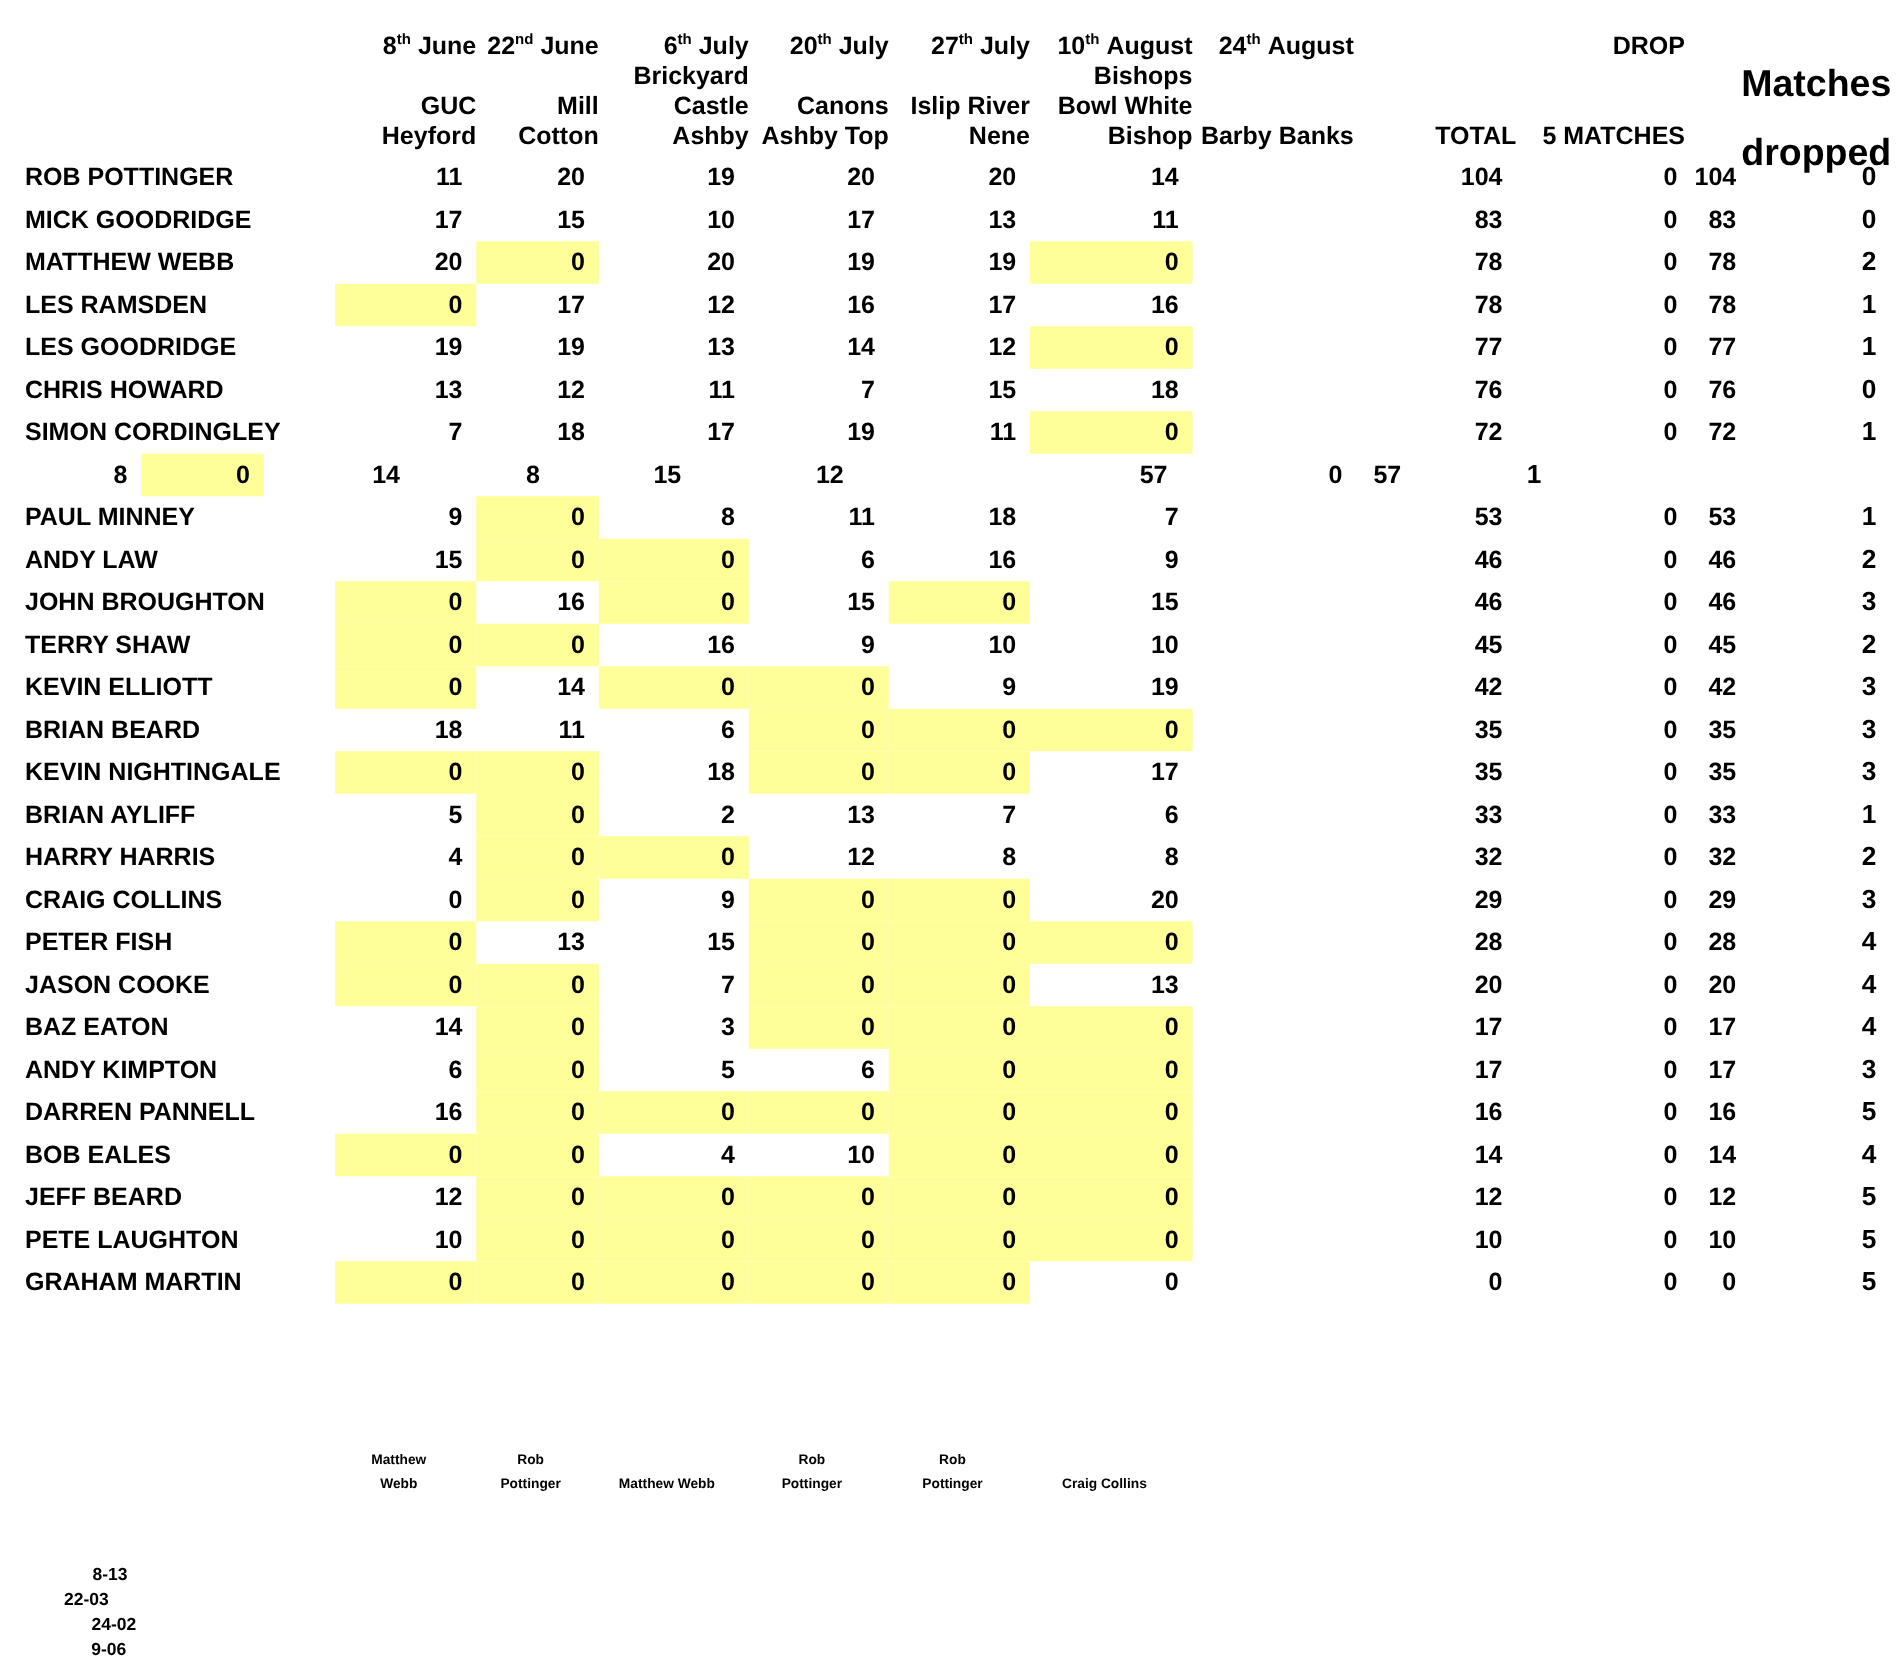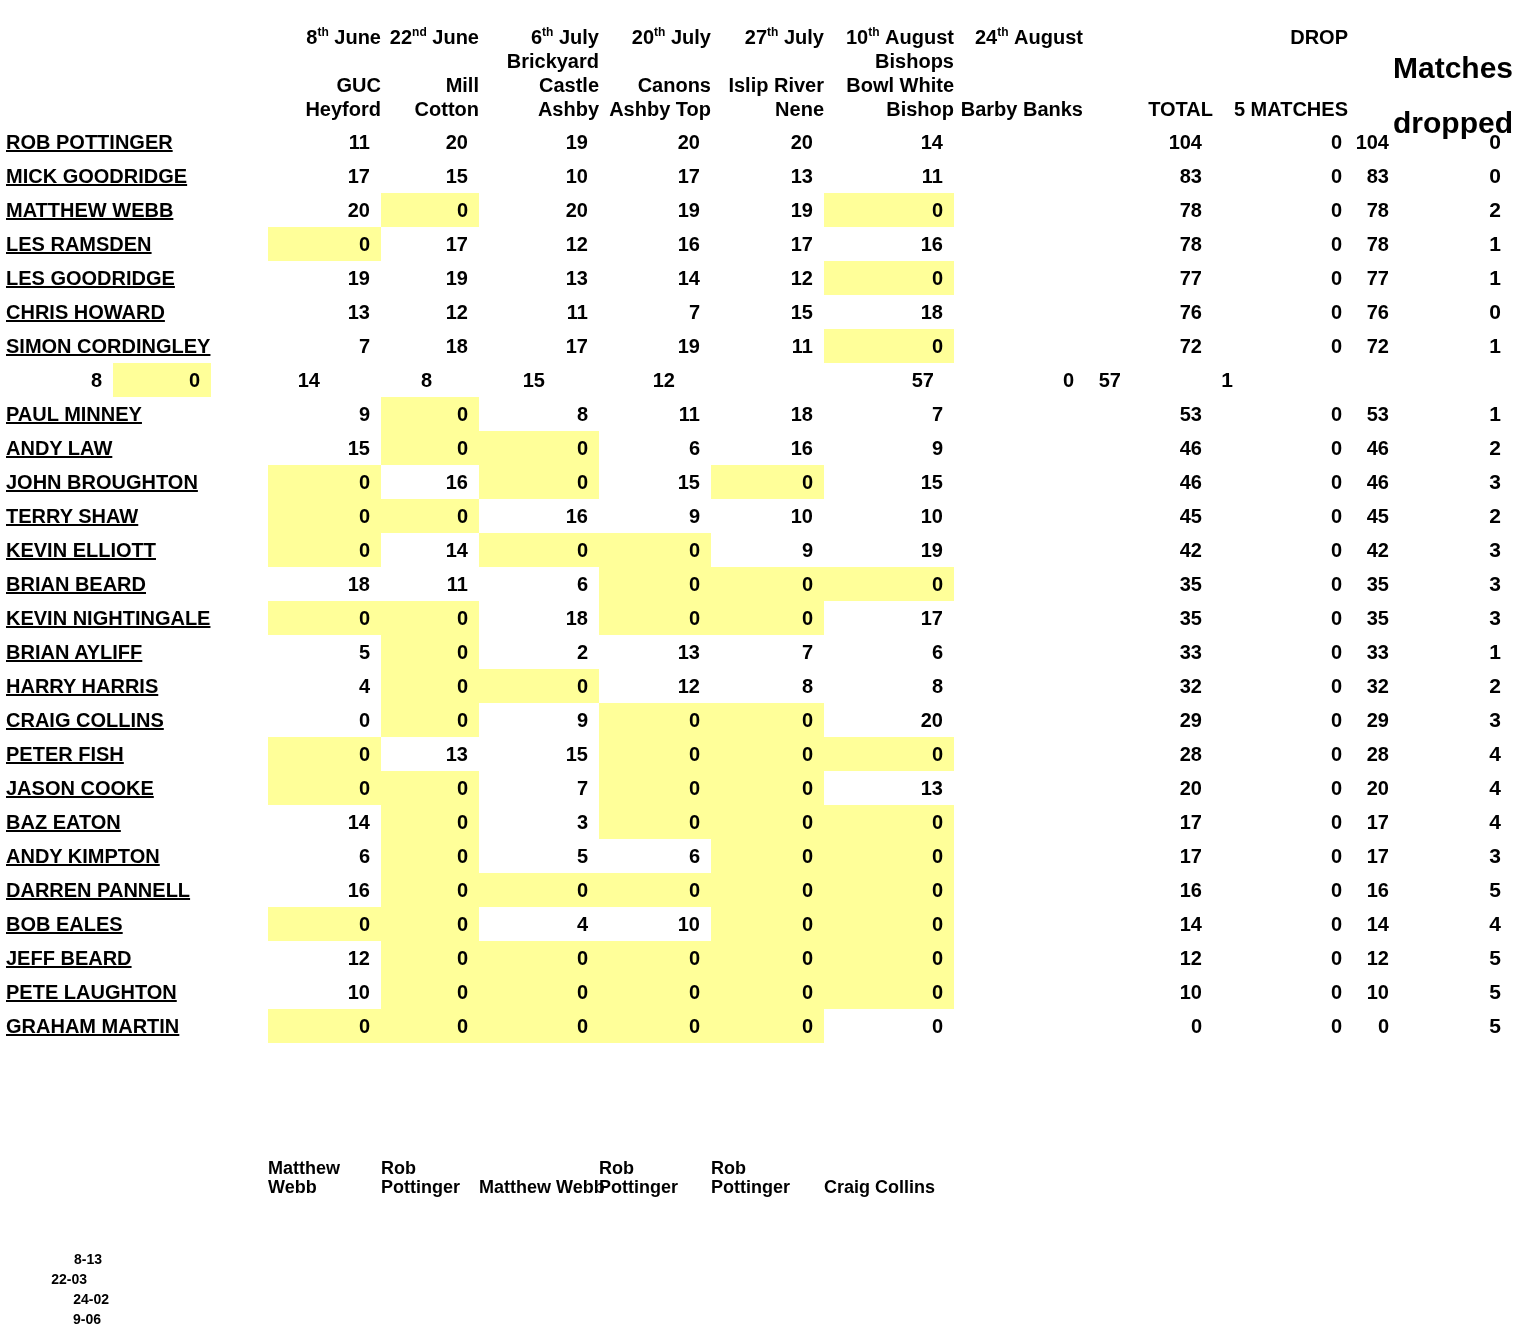--- a/index.html
+++ b/index.html
@@ -33,29 +33,29 @@
   .hline sup { font-size:12px; vertical-align:super; line-height:0; }
   .md-h { font-size:30px;margin-top:31px; }
 
   
   .row { display:flex; height:34px; }
   .cell {
     flex:none; height:34px; line-height:34px;
     font-size:20px; text-align:right; padding-right:11px;
     white-space:nowrap;
   }
-  .name-cell { text-align:left; padding-left:6px; padding-right:0;text-decoration:underline; }
+  .name-cell { text-align:left; padding-left:20px; padding-right:0; }
   .c-5m.cell { padding-right:6px; }
   .c-ad.cell { padding-right:4px; }
   .c-md.cell { font-size:21px; padding-right:12px; }
   .hl { background:var(--hl, #FFFF99); }
 
   
   .frow { display:flex; align-items:flex-end; height:40px; margin-top:114px; }
-  .fcell { flex:none; text-align:left; padding-right:11px; font-size:18px; line-height:19px; white-space:nowrap; }
+  .fcell { flex:none; text-align:center; padding-right:11px; font-size:11px; line-height:19px; white-space:nowrap; }
   .srow { display:flex; margin-top:52px; height:20px;flex-direction:column; }
   .scell { flex:none; text-align:right; padding-right:11px; font-size:14px; line-height:20px; }
 </style>
 </head>
 <body>
 
 <div class="sheet">
   <div class="hdr" id="hdr">
       <div class="hcol col-name"></div>
       <div class="hcol c1">

